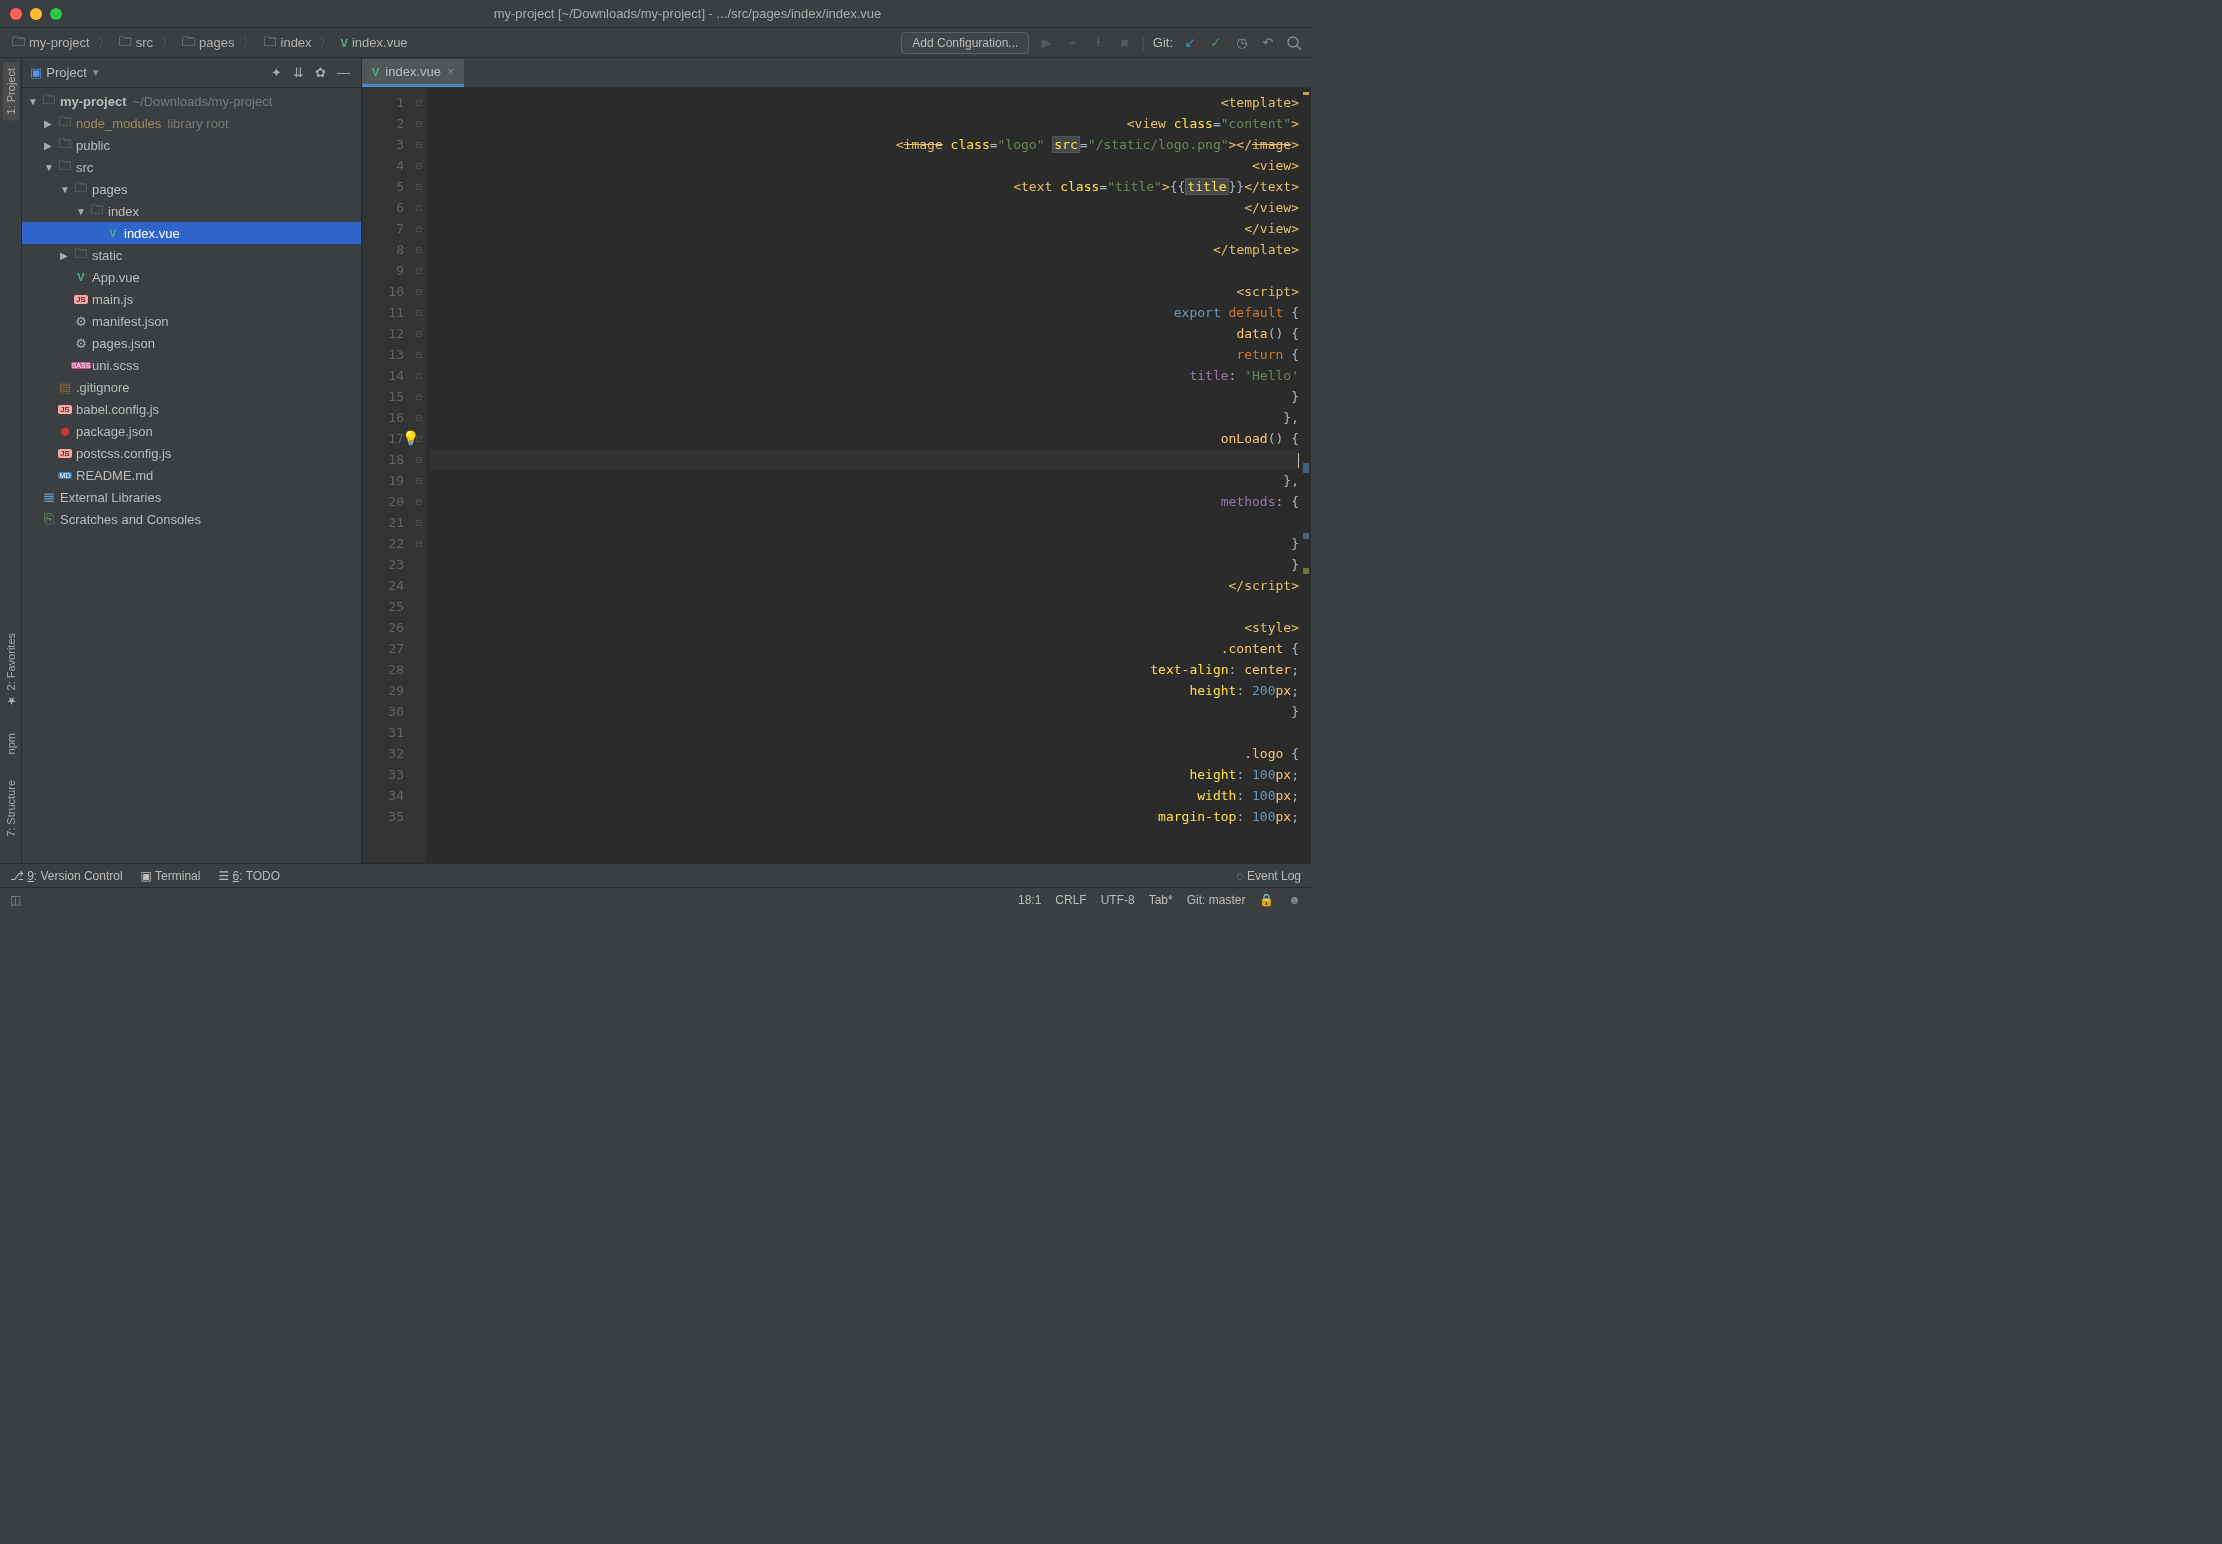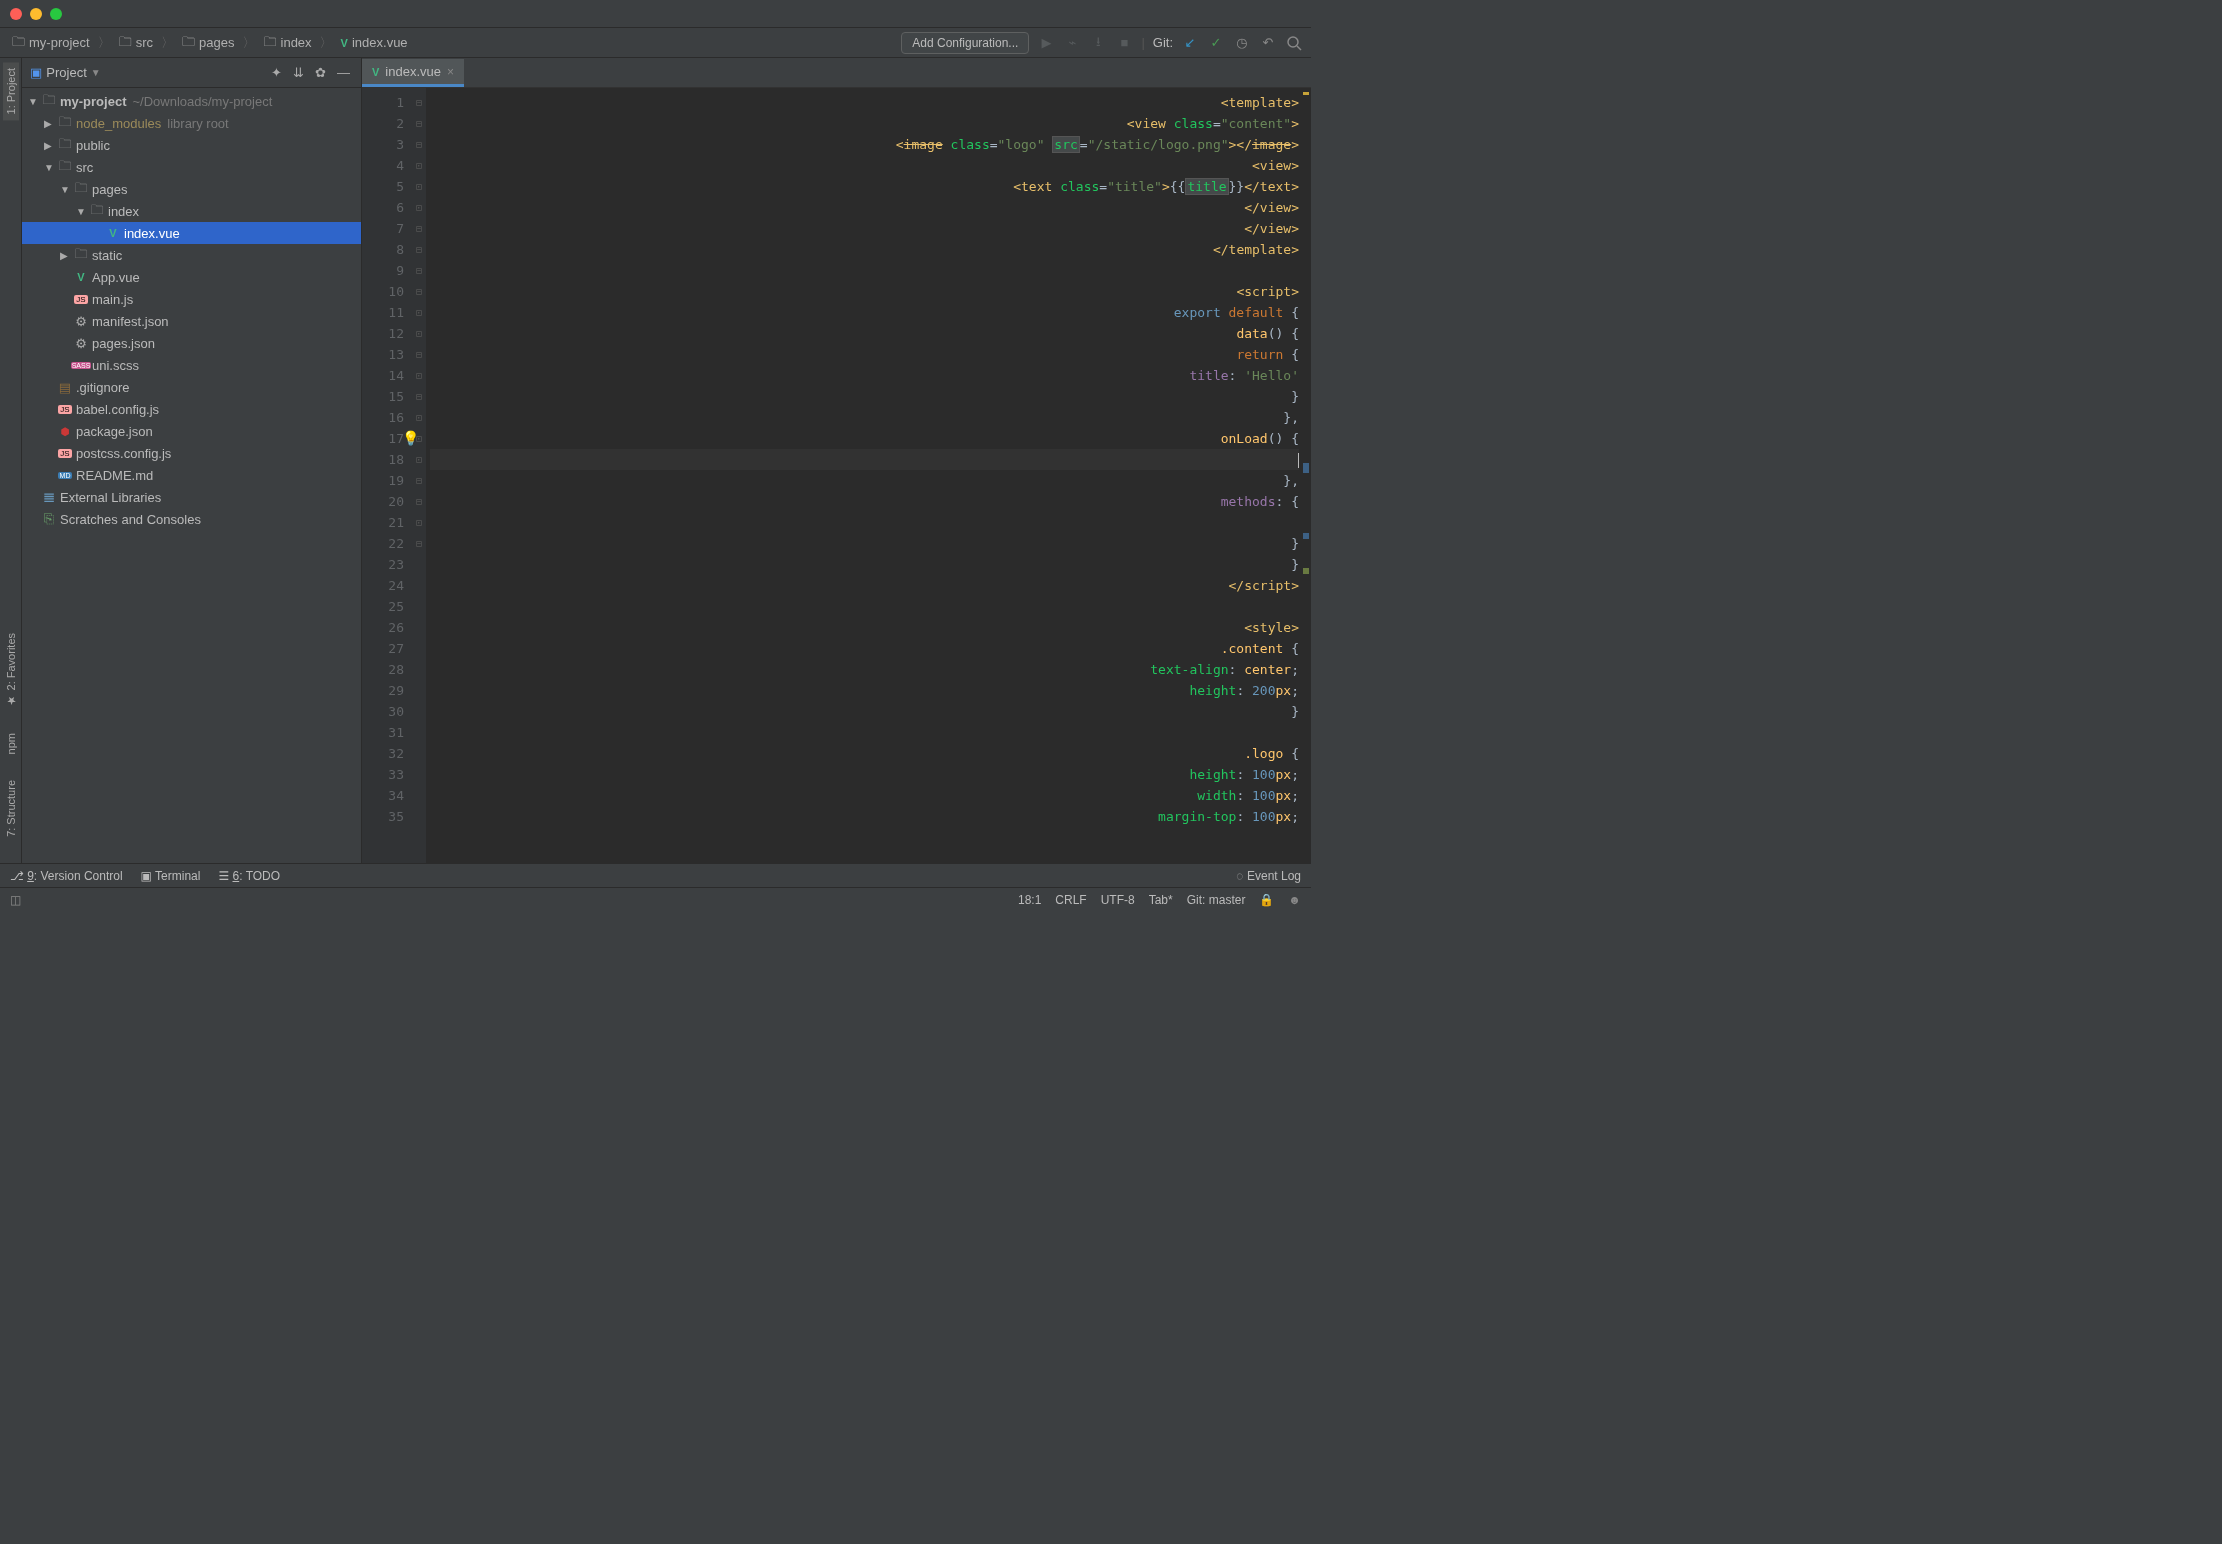--- a/index.html
+++ b/index.html
@@ -164,21 +164,21 @@
   .code .line { height: 21px; }
   .code .hl-line { background: #323232; }
   .right-marks {
     width: 12px;
     background: #2b2b2b;
     position: relative;
   }
   .right-marks .mark { position: absolute; right: 2px; width: 6px; height: 3px; }
   
   .c-tag   { color: #e8bf6a; }
-  .c-attr  { color: #22c55e; margin-top: 8px; }
+  .c-attr  { color: #fde047; margin-top: 8px; }
   .c-str   { color: #6a8759; }
   .c-kw    { color: #cc7832; }
   .c-fn    { color: #ffc66d; }
   .c-prop  { color: #9876aa; }
   .c-num   { color: #6897bb; }
   .c-punc  { color: #a9b7c6; }
   .c-strike{ text-decoration: line-through; }
   .c-box   { border:1px solid #555; background:#45494a; padding:0 1px; }
   .c-imp   { color:#6897bb; }
   
@@ -221,20 +221,21 @@
 </style>
 </head>
 <body>
 
 <div class="titlebar">
   <div class="traffic-lights">
     <div class="traffic-light tl-close"></div>
     <div class="traffic-light tl-min"></div>
     <div class="traffic-light tl-max"></div>
   </div>
+  <div class="title-text">my-project [~/Downloads/my-project] - .../src/pages/index/index.vue</div>
 </div>
 
 <div class="navbar">
   <div class="breadcrumbs">
     <span class="crumb">
       <span>🗀</span>
       <span>my-project</span>
     </span>
     <span class="crumb-sep">〉</span>
     <span class="crumb">

